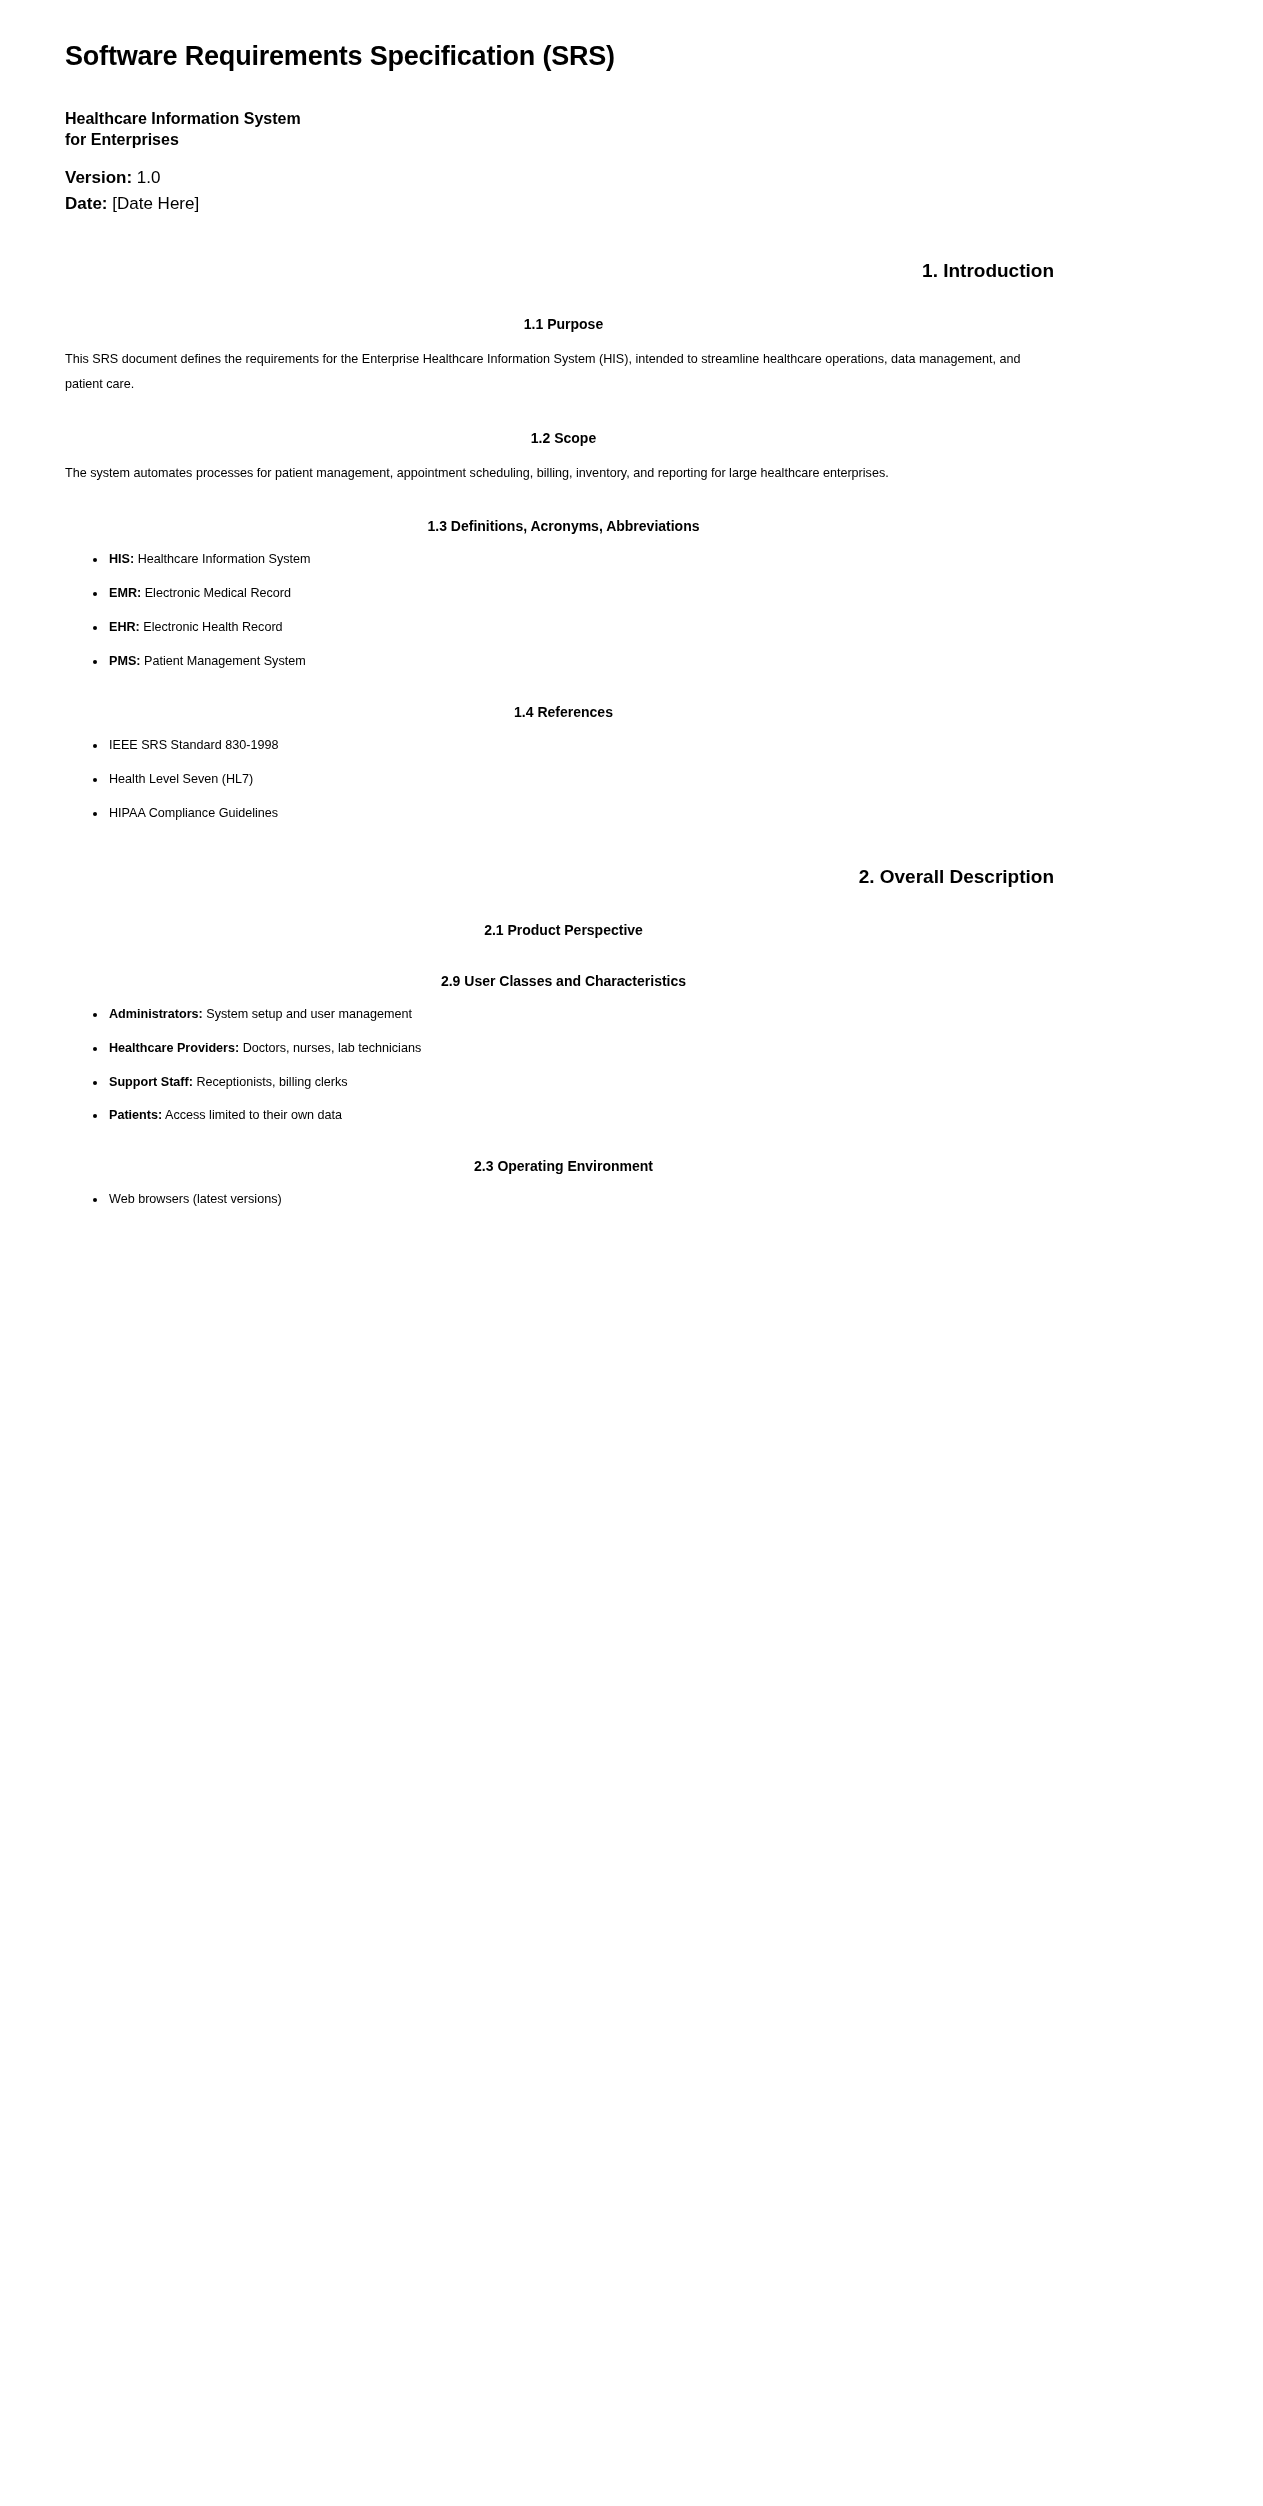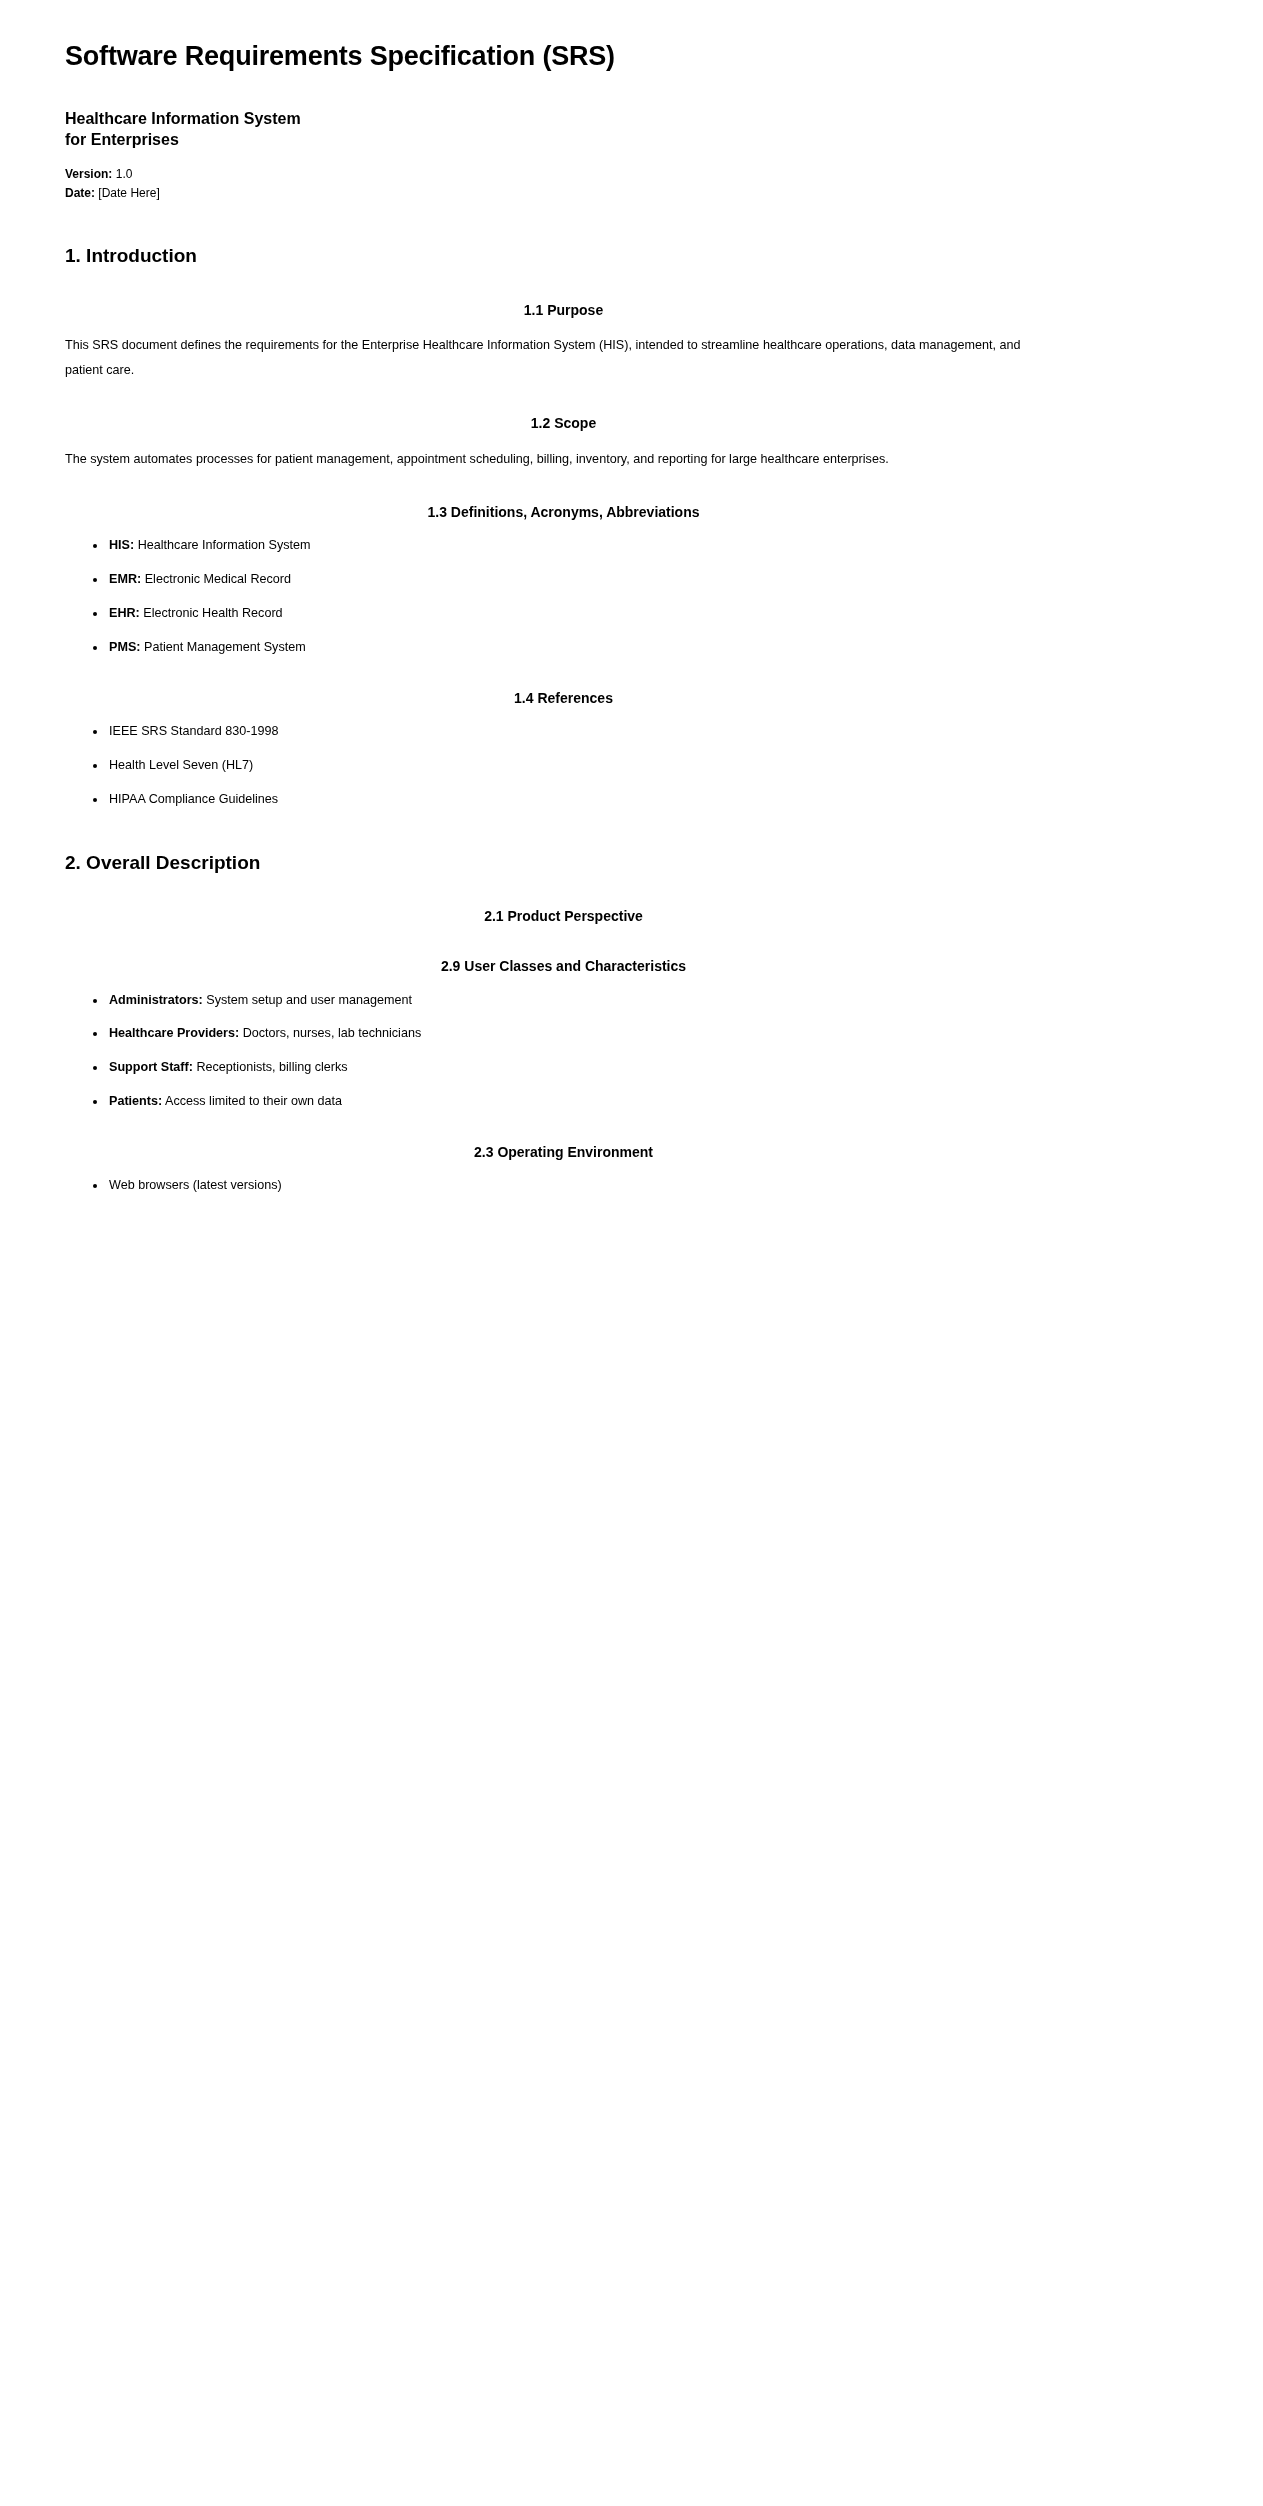--- a/index.html
+++ b/index.html
@@ -29,31 +29,32 @@
   }
 
   .doc-subtitle {
     font-size: 16px;
     font-weight: bold;
     line-height: 1.33;
     margin: 0 0 16px 0;
   }
 
   .meta-line {
-    font-size: 12px;
+    font-size: 17px;
     line-height: 1.42;
     margin: 0 0 2px 0;
   }
   .meta-line b { font-weight: bold; }
 
   h2.section {
     font-size: 19px;
     font-weight: bold;
     margin: 42px 0 0 0;
     line-height: 1.3;
+    text-align: right;
   }
 
   h3.subsection {
     font-size: 14px;
     font-weight: bold;
     margin: 32px 0 0 8px;
     line-height: 1.3;
     text-align: center;
   }
 

